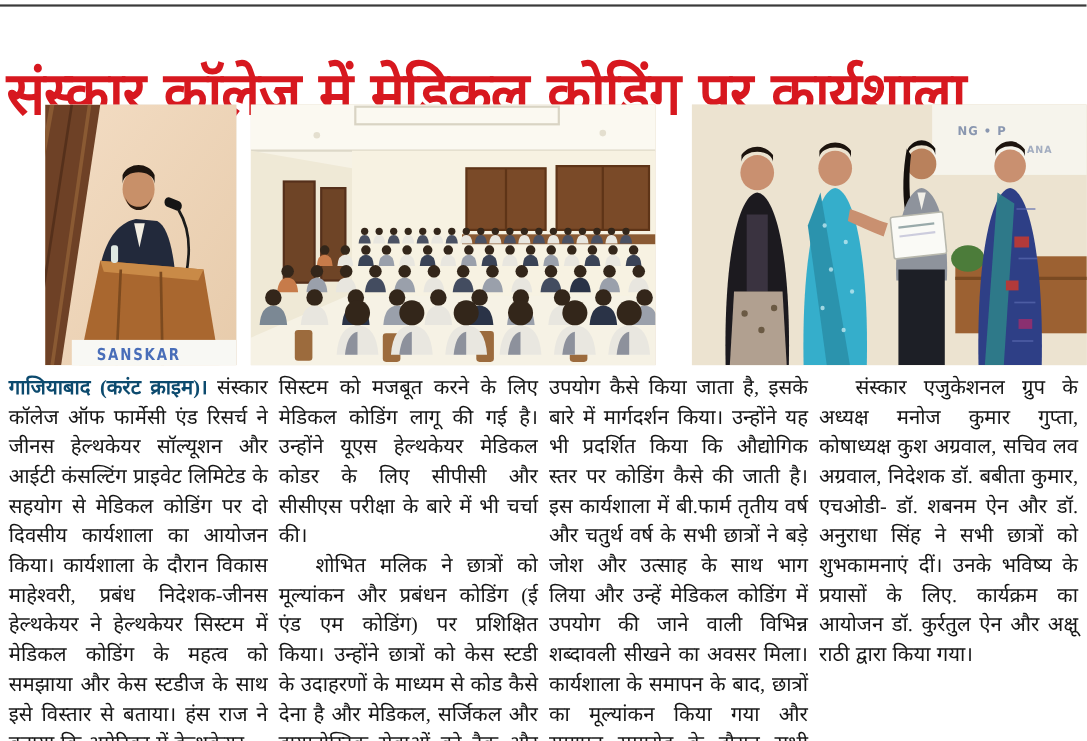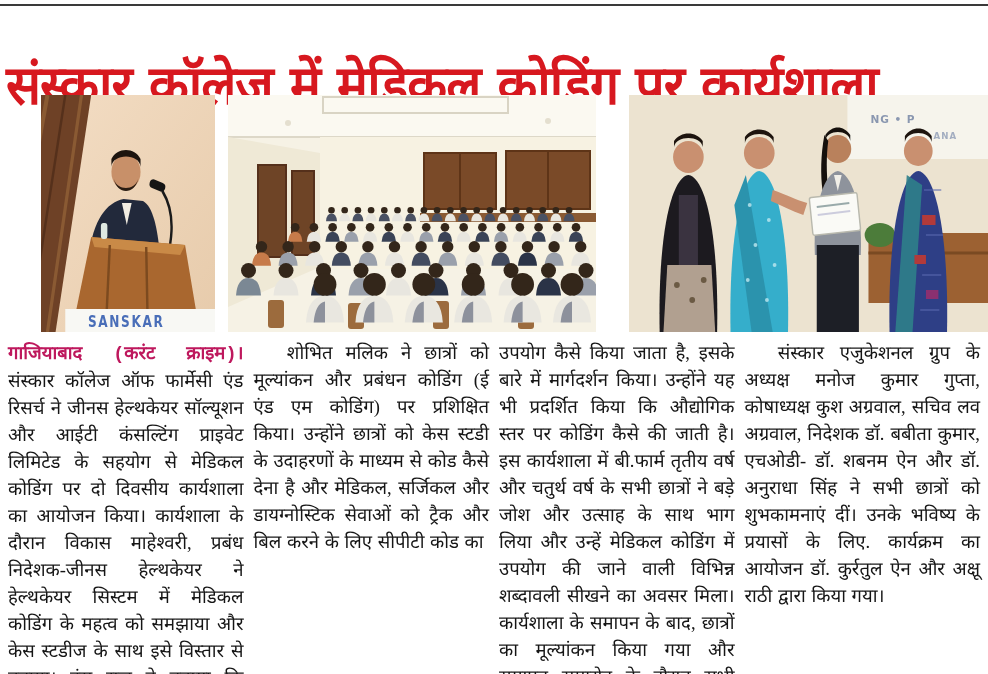--- a/index.html
+++ b/index.html
@@ -23,21 +23,21 @@
   .textcols{
     position:absolute;left:8px;top:340px;width:972px;height:330px;
     display:flex;gap:10px;
   }
   .col{flex:1 1 0;min-width:0;}
   .para{
     margin:0;font-size:18.5px;line-height:27px;text-align:justify;
     color:#151515;word-spacing:1px;
   }
   .para.indent{text-indent:1.8em;}
-  .dateline{font-weight:700;color:#be185d;font-family:Liberation Mono, monospace;}
+  .dateline{font-weight:700;color:#0c4a6e;}
   .svg-banner-text{font-family:"DejaVu Sans","Liberation Sans",sans-serif;font-weight:700;}
 </style>
 </head>
 <body>
 
 <div class="page">
 
   <div class="top-rule"></div>
 
   <h1 class="headline">संस्कार कॉलेज में मेडिकल कोडिंग पर कार्यशाला</h1>
@@ -290,20 +290,21 @@
         </g>
       </svg>
     </div>
   </div>
 
   <div class="textcols">
     <div class="col">
       <p class="para"><strong class="dateline">गाजियाबाद (करंट क्राइम)।</strong><span> संस्कार कॉलेज ऑफ फार्मेसी एंड रिसर्च ने जीनस हेल्थकेयर सॉल्यूशन और आईटी कंसल्टिंग प्राइवेट लिमिटेड के सहयोग से मेडिकल कोडिंग पर दो दिवसीय कार्यशाला का आयोजन किया। कार्यशाला के दौरान विकास माहेश्वरी, प्रबंध निदेशक-जीनस हेल्थकेयर ने हेल्थकेयर सिस्टम में मेडिकल कोडिंग के महत्व को समझाया और केस स्टडीज के साथ इसे विस्तार से बताया। हंस राज ने बताया कि अमेरिका में हेल्थकेयर</span></p>
     </div>
     <div class="col">
+      <p class="para">सिस्टम को मजबूत करने के लिए मेडिकल कोडिंग लागू की गई है। उन्होंने यूएस हेल्थकेयर मेडिकल कोडर के लिए सीपीसी और सीसीएस परीक्षा के बारे में भी चर्चा की।</p>
       <p class="para indent">शोभित मलिक ने छात्रों को मूल्यांकन और प्रबंधन कोडिंग (ई एंड एम कोडिंग) पर प्रशिक्षित किया। उन्होंने छात्रों को केस स्टडी के उदाहरणों के माध्यम से कोड कैसे देना है और मेडिकल, सर्जिकल और डायग्नोस्टिक सेवाओं को ट्रैक और बिल करने के लिए सीपीटी कोड का</p>
     </div>
     <div class="col">
       <p class="para">उपयोग कैसे किया जाता है, इसके बारे में मार्गदर्शन किया। उन्होंने यह भी प्रदर्शित किया कि औद्योगिक स्तर पर कोडिंग कैसे की जाती है। इस कार्यशाला में बी.फार्म तृतीय वर्ष और चतुर्थ वर्ष के सभी छात्रों ने बड़े जोश और उत्साह के साथ भाग लिया और उन्हें मेडिकल कोडिंग में उपयोग की जाने वाली विभिन्न शब्दावली सीखने का अवसर मिला। कार्यशाला के समापन के बाद, छात्रों का मूल्यांकन किया गया और समापन समारोह के दौरान सभी प्रतिभागियों को प्रमाण पत्र</p>
     </div>
     <div class="col">
       <p class="para indent">संस्कार एजुकेशनल ग्रुप के अध्यक्ष मनोज कुमार गुप्ता, कोषाध्यक्ष कुश अग्रवाल, सचिव लव अग्रवाल, निदेशक डॉ. बबीता कुमार, एचओडी- डॉ. शबनम ऐन और डॉ. अनुराधा सिंह ने सभी छात्रों को शुभकामनाएं दीं। उनके भविष्य के प्रयासों के लिए. कार्यक्रम का आयोजन डॉ. कुर्रतुल ऐन और अक्षू राठी द्वारा किया गया।</p>
     </div>
   </div>
 

